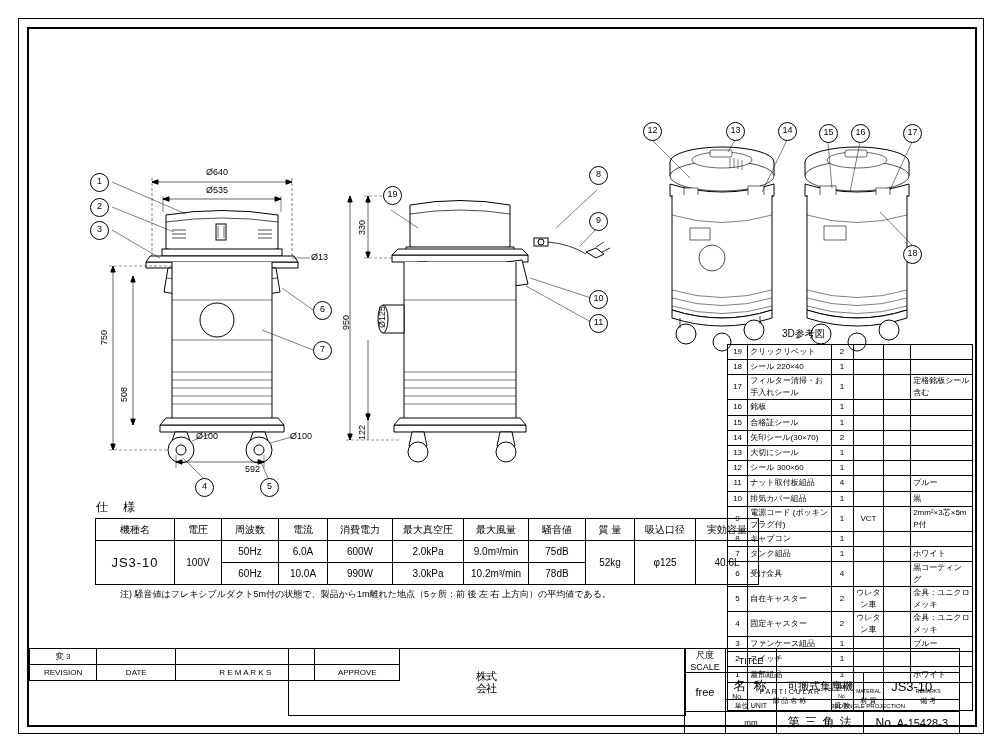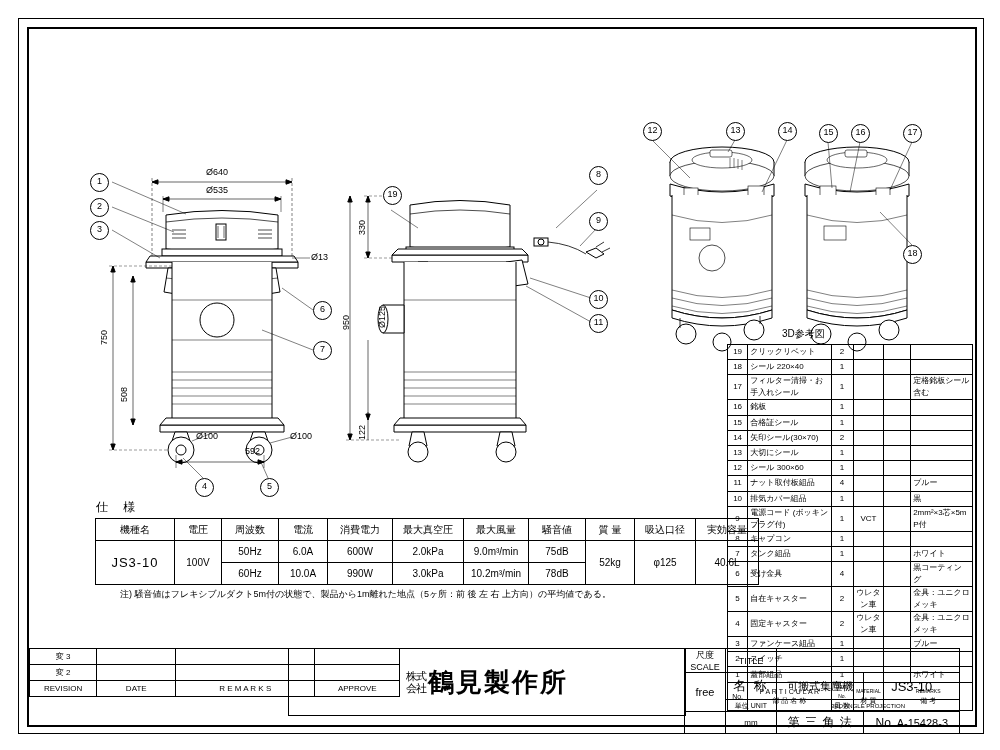--- a/index.html
+++ b/index.html
@@ -276,21 +276,21 @@
     </g>
   </svg>
 
   <div class="lbl" style="left:206px;top:168px;text-align:center;">Ø640</div>
   <div class="lbl" style="left:206px;top:186px;">Ø535</div>
   <div class="lbl" style="left:311px;top:253px;">Ø13</div>
   <div class="lbl" style="left:100px;top:345px;transform:rotate(-90deg);transform-origin:left top;">750</div>
   <div class="lbl" style="left:120px;top:402px;transform:rotate(-90deg);transform-origin:left top;">508</div>
   <div class="lbl" style="left:196px;top:432px;">Ø100</div>
   <div class="lbl" style="left:290px;top:432px;">Ø100</div>
-  <div class="lbl" style="left:209px;top:447px;padding-left:36px;">592</div>
+  <div class="lbl" style="left:209px;top:465px;padding-left:36px;">592</div>
 
   <div class="lbl" style="left:358px;top:235px;transform:rotate(-90deg);transform-origin:left top;">330</div>
   <div class="lbl" style="left:342px;top:330px;transform:rotate(-90deg);transform-origin:left top;">950</div>
   <div class="lbl" style="left:358px;top:440px;transform:rotate(-90deg);transform-origin:left top;">122</div>
   <div class="lbl" style="left:378px;top:328px;transform:rotate(-90deg);transform-origin:left top;">Ø125</div>
 
   <div class="balloon" style="left:90px;top:173px;">1</div>
   <div class="balloon" style="left:90px;top:198px;">2</div>
   <div class="balloon" style="left:90px;top:221px;">3</div>
   <div class="balloon" style="left:313px;top:301px;">6</div>
@@ -534,44 +534,37 @@
     </table>
 
   <table id="rev">
     <tbody id="rev-body">
         <tr>
           <td class="rv1">変  3</td>
           <td class="rv2"></td>
           <td class="rv3"></td>
           <td class="rv4"></td>
         </tr>
-        <tr>
-          <td class="rv1">変  2</td>
-          <td class="rv2"></td>
-          <td class="rv3"></td>
-          <td class="rv4"></td>
-        </tr>
       </tbody>
     <tbody>
         <tr>
       <td class="rv1">REVISION</td>
       <td class="rv2">DATE</td>
       <td class="rv3">R E M A R K S</td>
       <td class="rv4">APPROVE</td>
     </tr>
   </tbody>
     </table>
 
   <div class="maker">
     <div class="maker-inner">
       <div style="display:flex;flex-direction:column;justify-content:center;">
         <span class="maker-sm">株式</span>
         <span class="maker-sm">会社</span>
       </div>
-      <span class="maker-big">鶴見製作所</span>
     </div>
   </div>
 
   <table id="tb">
     <tbody>
         <tr>
       <td rowspan="1" style="width:36px;height:18px;" class="scale-cell">尺度 SCALE</td>
       <td style="width:46px;height:18px;">TITLE</td>
       <td colspan="2" style="width:178px;height:18px;"></td>
     </tr>

